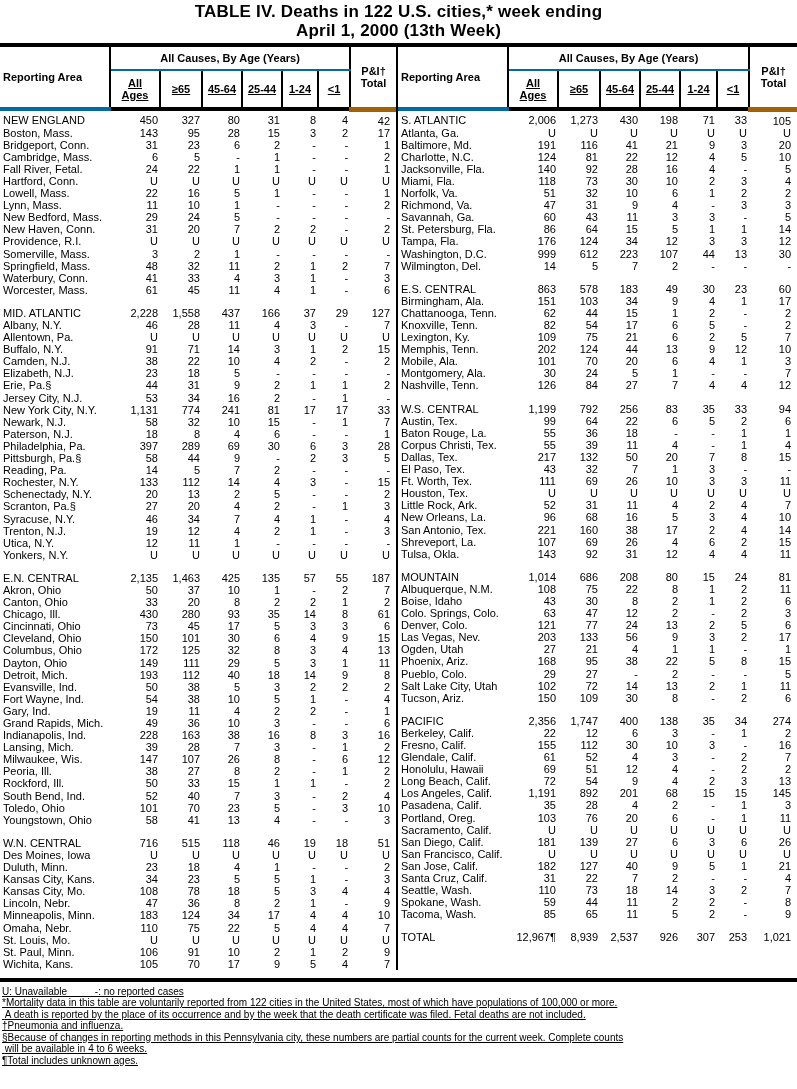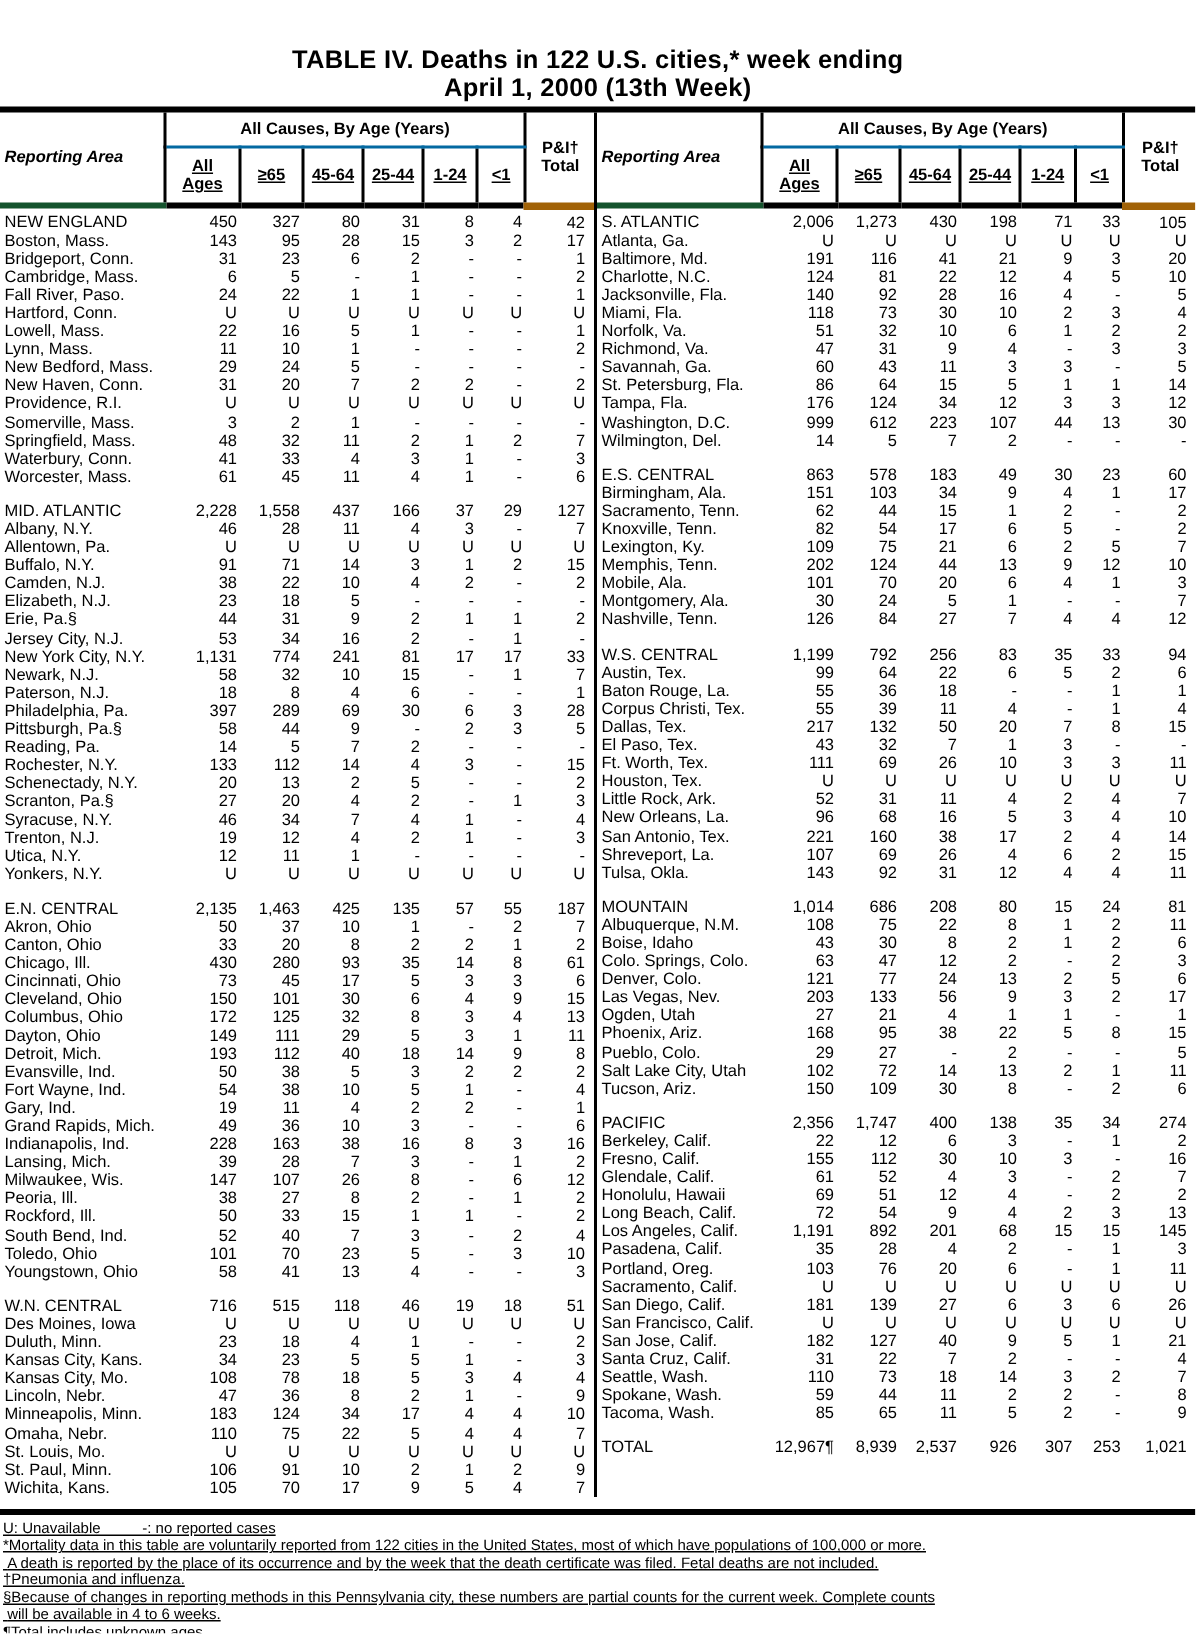--- a/index.html
+++ b/index.html
@@ -1,26 +1,26 @@
 <!DOCTYPE html>
 <html><head>
 <meta charset="utf-8">
 <style>
   html,body { margin:0; padding:0; background:#fff; }
   .page {
     width:797px; height:1089px; background:#fff; color:#000;
     font-family:"Liberation Sans", sans-serif; position:relative; overflow:hidden;
   }
-  .title { text-align:center; font-weight:bold; font-size:17px; line-height:19px; padding-top:2px; letter-spacing:0.2px;margin-top:28px; }
+  .title { text-align:center; font-weight:bold; font-size:17px; line-height:19px; padding-top:2px; letter-spacing:0.2px; }
   .table-wrap { display:flex; border-top:4px solid #000; border-bottom:4px solid #000; margin-top:3px; padding-bottom:8px; }
   .half.left  { width:396px; }
   .half.right { width:399px; border-left:2px solid #000; }
   table { border-collapse:collapse; table-layout:fixed; width:100%; }
   thead th { font-weight:bold; font-size:11px; padding:0; }
-  .th-area { text-align:left; vertical-align:middle; padding-left:3px; border-right:2px solid #000; border-bottom:4px solid #14532d;font-style:italic; }
+  .th-area { text-align:left; vertical-align:middle; padding-left:3px; border-right:2px solid #000; border-bottom:4px solid #0369a1; }
   .th-group { height:22px; text-align:center; vertical-align:middle; border-right:2px solid #000; border-bottom:2px solid #0369a1; }
   .th-age { height:36px; text-align:center; vertical-align:middle; border-right:2px solid #000; border-bottom:4px solid #000; white-space:pre-line; line-height:12px;text-decoration:underline; }
   .th-pi { text-align:center; vertical-align:middle; border-bottom:5px solid #a16207; white-space:pre-line; line-height:12px; }
   tbody td { font-size:11px; line-height:12.1px; padding:0; white-space:nowrap; overflow:hidden; }
   tbody tr:first-child td { padding-top:3px; }
   td.label { text-align:left; padding-left:3px; }
   td.num { text-align:right; padding-right:2px; }
   td.pi  { padding-right:6px; }
   tr.spacer td { height:11px; }
   .footnotes { padding:4px 2px 0 2px; font-size:10px; line-height:11.5px; }
@@ -100,21 +100,21 @@
               <td class="label">Cambridge, Mass.</td>
               <td class="num">6</td>
               <td class="num">5</td>
               <td class="num">-</td>
               <td class="num">1</td>
               <td class="num">-</td>
               <td class="num">-</td>
               <td class="num pi">2</td>
             </tr>
             <tr>
-              <td class="label">Fall River, Paso.</td>
+              <td class="label">Fall River, Fetal.</td>
               <td class="num">24</td>
               <td class="num">22</td>
               <td class="num">1</td>
               <td class="num">1</td>
               <td class="num">-</td>
               <td class="num">-</td>
               <td class="num pi">1</td>
             </tr>
             <tr>
               <td class="label">Hartford, Conn.</td>
@@ -936,21 +936,21 @@
               <td class="label">Birmingham, Ala.</td>
               <td class="num">151</td>
               <td class="num">103</td>
               <td class="num">34</td>
               <td class="num">9</td>
               <td class="num">4</td>
               <td class="num">1</td>
               <td class="num pi">17</td>
             </tr>
             <tr>
-              <td class="label">Sacramento, Tenn.</td>
+              <td class="label">Chattanooga, Tenn.</td>
               <td class="num">62</td>
               <td class="num">44</td>
               <td class="num">15</td>
               <td class="num">1</td>
               <td class="num">2</td>
               <td class="num">-</td>
               <td class="num pi">2</td>
             </tr>
             <tr>
               <td class="label">Knoxville, Tenn.</td>

